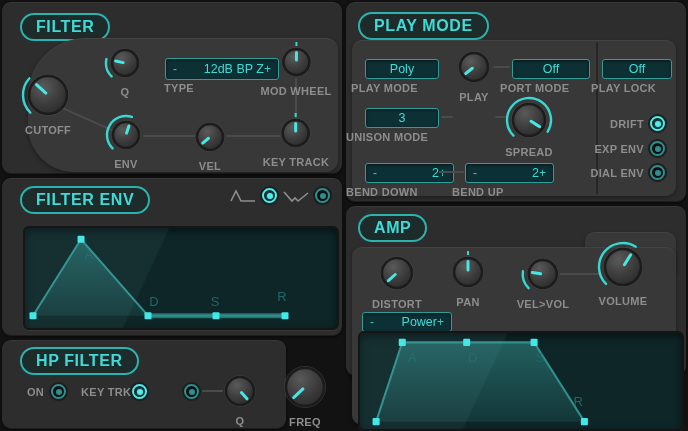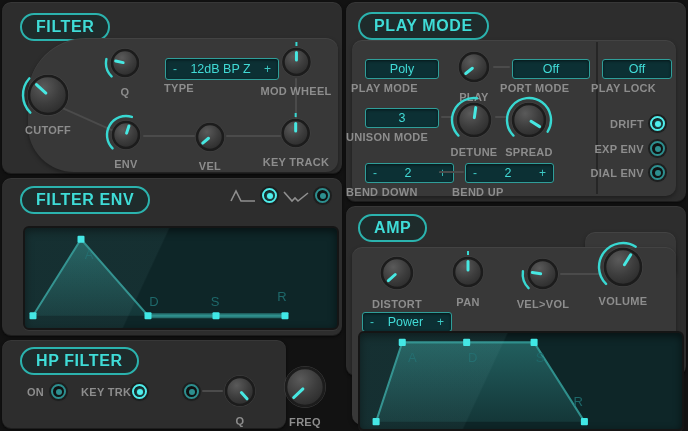--- a/index.html
+++ b/index.html
@@ -11,21 +11,21 @@
        box-shadow:inset 0 1px 0 rgba(255,255,255,.06),0 2px 4px rgba(0,0,0,.35);}
   .badge{position:absolute;display:inline-block;padding:3px 14px;border:2px solid #2bb3ae;border-radius:15px;
          background:#1e2b2b;color:#3fdcd7;font-weight:bold;font-size:16px;letter-spacing:.6px;white-space:nowrap;}
   .lbl{position:absolute;color:#8d8d8d;font-weight:bold;font-size:11px;letter-spacing:.3px;white-space:nowrap;}
   .lbl.c{text-align:left;}
   .vbox{position:absolute;display:flex;align-items:center;justify-content:center;
         background:#0c3034;border:1px solid #2f9e99;border-radius:3px;color:#41dbd6;
         font-size:12.5px;box-shadow:inset 0 1px 3px rgba(0,0,0,.55);}
   .stepper{justify-content:space-between;padding:0 7px;}
   .stepper .pm{font-size:12px;color:#3ccac5;cursor:pointer;}
-  .stepper .val{flex:1;text-align:center;}
+  .stepper .val{flex:1;text-align:right;}
   .cline{position:absolute;background:#4b4b4b;height:2px;border-radius:1px;}
   .cline.v{width:2px;height:auto;}
   .knob{position:absolute;display:flex;flex-direction:column;align-items:center;transform:translateX(-50%);z-index:3;}
   .knob .lbl{position:static;margin-top:1px;}
   .radio{position:absolute;width:15px;height:15px;border-radius:50%;background:#101212;
          display:flex;align-items:center;justify-content:center;box-shadow:0 0 0 2px #1d1f1f,0 1px 2px rgba(0,0,0,.6);}
   .radio i{display:block;width:7px;height:7px;border-radius:50%;}
   .radio.bright{border:2px solid #4feeec;width:11px;height:11px;}
   .radio.bright i{background:#4feeec;box-shadow:0 0 5px rgba(79,238,236,.8);width:6px;height:6px;}
   .radio.dim{border:2px solid #2d8f8f;width:11px;height:11px;}
@@ -332,36 +332,20 @@
         </svg>
       <div class="lbl">PLAY</div>
     </div>
     <div class="cline" id="pm-line1"></div>
     <div class="vbox" id="pm-portmode-box">Off</div>
     <div class="lbl c" id="pm-portmode-lbl">PORT MODE</div>
     <div class="vbox" id="pm-unison-box">3</div>
     <div class="lbl c" id="pm-unison-lbl">UNISON MODE</div>
     <div class="cline" id="pm-line2"></div>
     <div class="cline" id="pm-line3"></div>
-    <div class="knob" id="k-detune">
-        <svg width="50" height="50" viewBox="0 0 50 50">
-          <defs>
-            <radialGradient id="kg9" cx="38%" cy="30%" r="78%">
-              <stop offset="0%" stop-color="#5a5a5a"></stop>
-              <stop offset="55%" stop-color="#3d3d3d"></stop>
-              <stop offset="100%" stop-color="#2a2a2a"></stop>
-            </radialGradient>
-          </defs>
-          <path d="M 9.443650813895951 40.55634918610404 A 22 22 0 0 1 28.061808221121446 3.214102487685455" fill="none" stroke="#38d8d2" stroke-width="2.4" stroke-linecap="round"></path>
-          <circle cx="25" cy="25" r="17.5" fill="none" stroke="#4a4a4a" stroke-width="1" opacity="0.65"></circle>
-          <circle cx="25" cy="25" r="16" fill="url(#kg9)" stroke="#1c1c1c" stroke-width="2.6"></circle>
-          <line x1="25.334015442304157" y1="22.62335663502023" x2="26.73966376200082" y2="12.621649140730371" stroke="#47e8e2" stroke-width="3" stroke-linecap="round"></line>
-        </svg>
-      <div class="lbl">DETUNE</div>
-    </div>
     <div class="knob" id="k-spread">
         <svg width="50" height="50" viewBox="0 0 50 50">
           <defs>
             <radialGradient id="kg10" cx="38%" cy="30%" r="78%">
               <stop offset="0%" stop-color="#5a5a5a"></stop>
               <stop offset="55%" stop-color="#3d3d3d"></stop>
               <stop offset="100%" stop-color="#2a2a2a"></stop>
             </radialGradient>
           </defs>
           <path d="M 9.443650813895951 40.55634918610404 A 22 22 0 1 1 43.65705811544137 36.658223813130505" fill="none" stroke="#38d8d2" stroke-width="2.4" stroke-linecap="round"></path>

